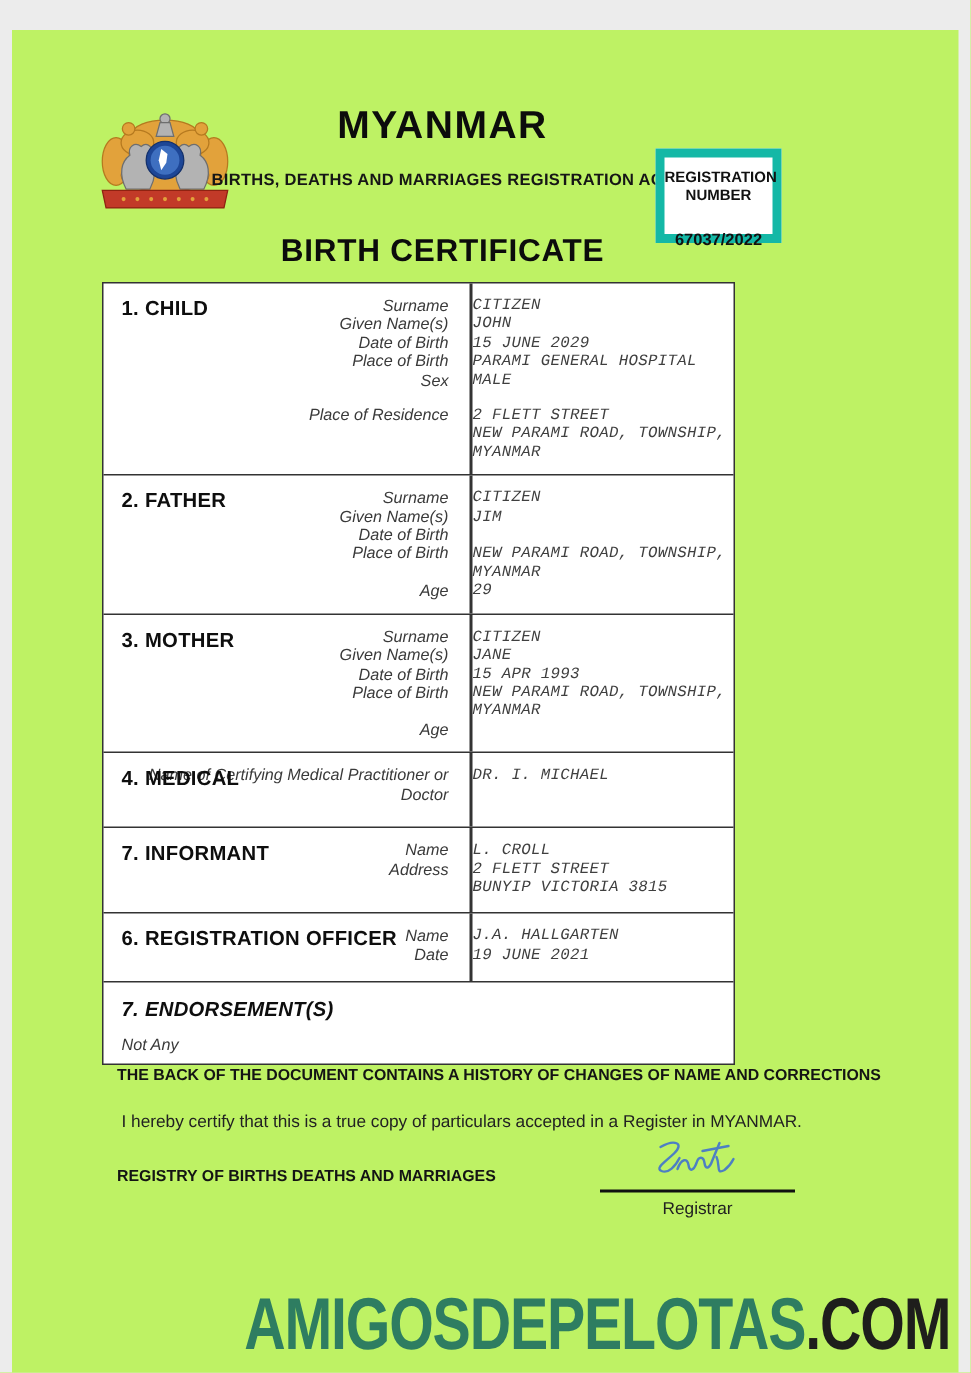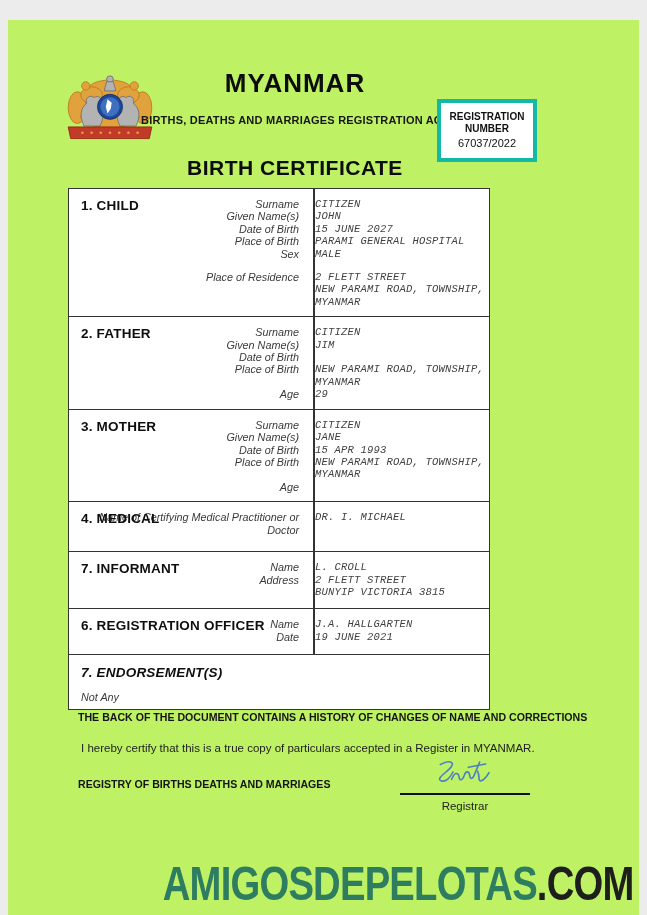--- a/index.html
+++ b/index.html
@@ -25,25 +25,25 @@
     background:#bef264;
   }
   
   .emblem{position:absolute; left:56px; top:52px; width:92px; height:78px;}
   .hdr-center{position:absolute; left:0; top:48px; width:574px; text-align:center;}
   .country-title{font-size:26px; font-weight:bold; color:#0c0c0c; letter-spacing:1px;}
   .act-subtitle{margin-top:15px; font-size:11px; font-weight:bold; color:#161616; letter-spacing:.2px;}
   .cert-title{position:absolute; left:0; top:136px; width:574px; text-align:center;
     font-size:21px; font-weight:bold; color:#0c0c0c; letter-spacing:.5px;}
   .reg-box{
-    position:absolute; left:429px; top:79px; width:100px; height:63px;
-    border:4px solid #14b8a6; background:#fff; text-align:center; padding-top:8px;
+    position:absolute; left:429px; top:79px; width:84px; height:63px;
+    border:6px solid #14b8a6; background:#fff; text-align:center; padding-top:8px;
   }
   .reg-label{font-size:10px; font-weight:bold; line-height:12px; color:#111;}
-  .reg-number{margin-top:2px; font-size:11px; font-weight:normal; color:#111;}
+  .reg-number{margin-top:17px; font-size:11px; font-weight:bold; color:#111;}
   
   .cert-table{
     position:absolute; left:60px; top:168px; width:422px;
     border:1.5px solid var(--ink); background:#fff;
   }
   .section{position:relative; padding:0;}
   .section + .section{border-top:1px solid var(--ink);}
   .section:nth-child(1){min-height:112px;}
   .section:nth-child(2){min-height:84px;}
   .section:nth-child(3){min-height:82px;}
@@ -144,21 +144,21 @@
           <div class="field">
             <div class="flabel">Surname</div>
             <div class="fvalue">CITIZEN</div>
           </div>
           <div class="field">
             <div class="flabel">Given Name(s)</div>
             <div class="fvalue">JOHN</div>
           </div>
           <div class="field">
             <div class="flabel">Date of Birth</div>
-            <div class="fvalue">15 JUNE 2027</div>
+            <div class="fvalue">15 JUNE 2029</div>
           </div>
           <div class="field">
             <div class="flabel">Place of Birth</div>
             <div class="fvalue">PARAMI GENERAL HOSPITAL</div>
           </div>
           <div class="field">
             <div class="flabel">Sex</div>
             <div class="fvalue">MALE</div>
           </div>
           <div class="field gap">

